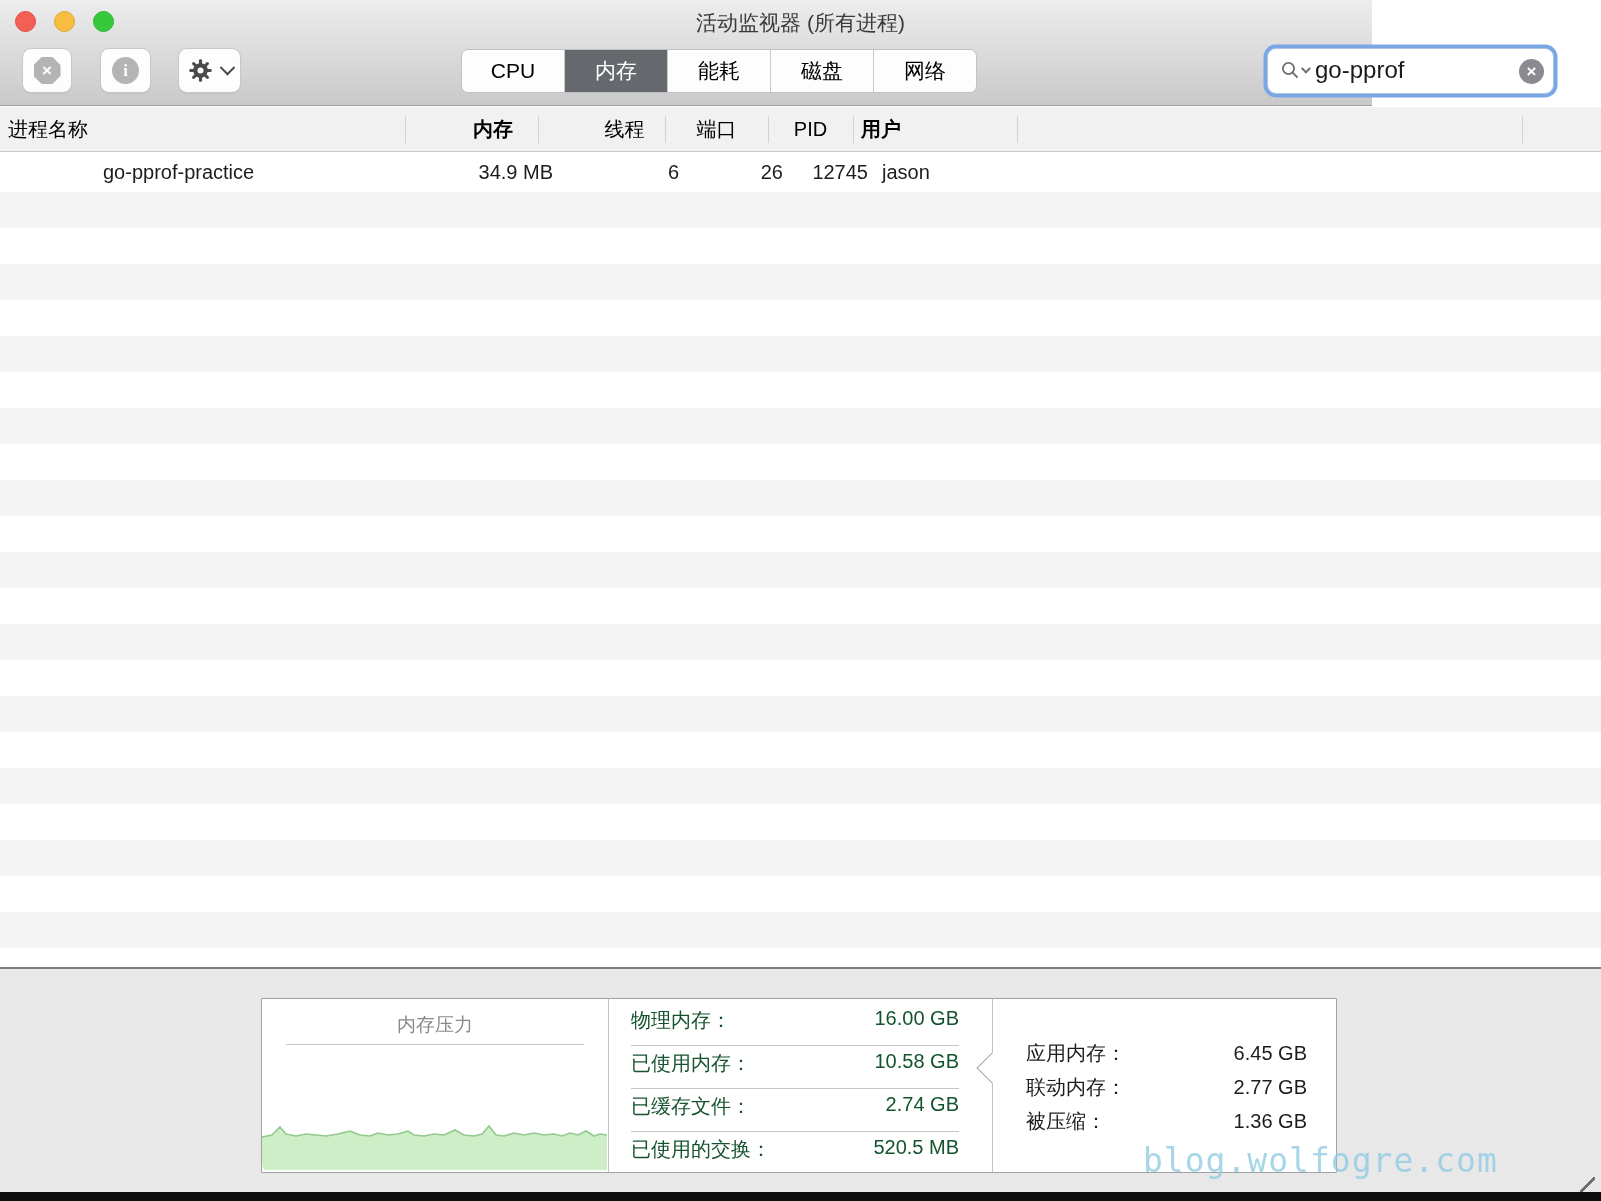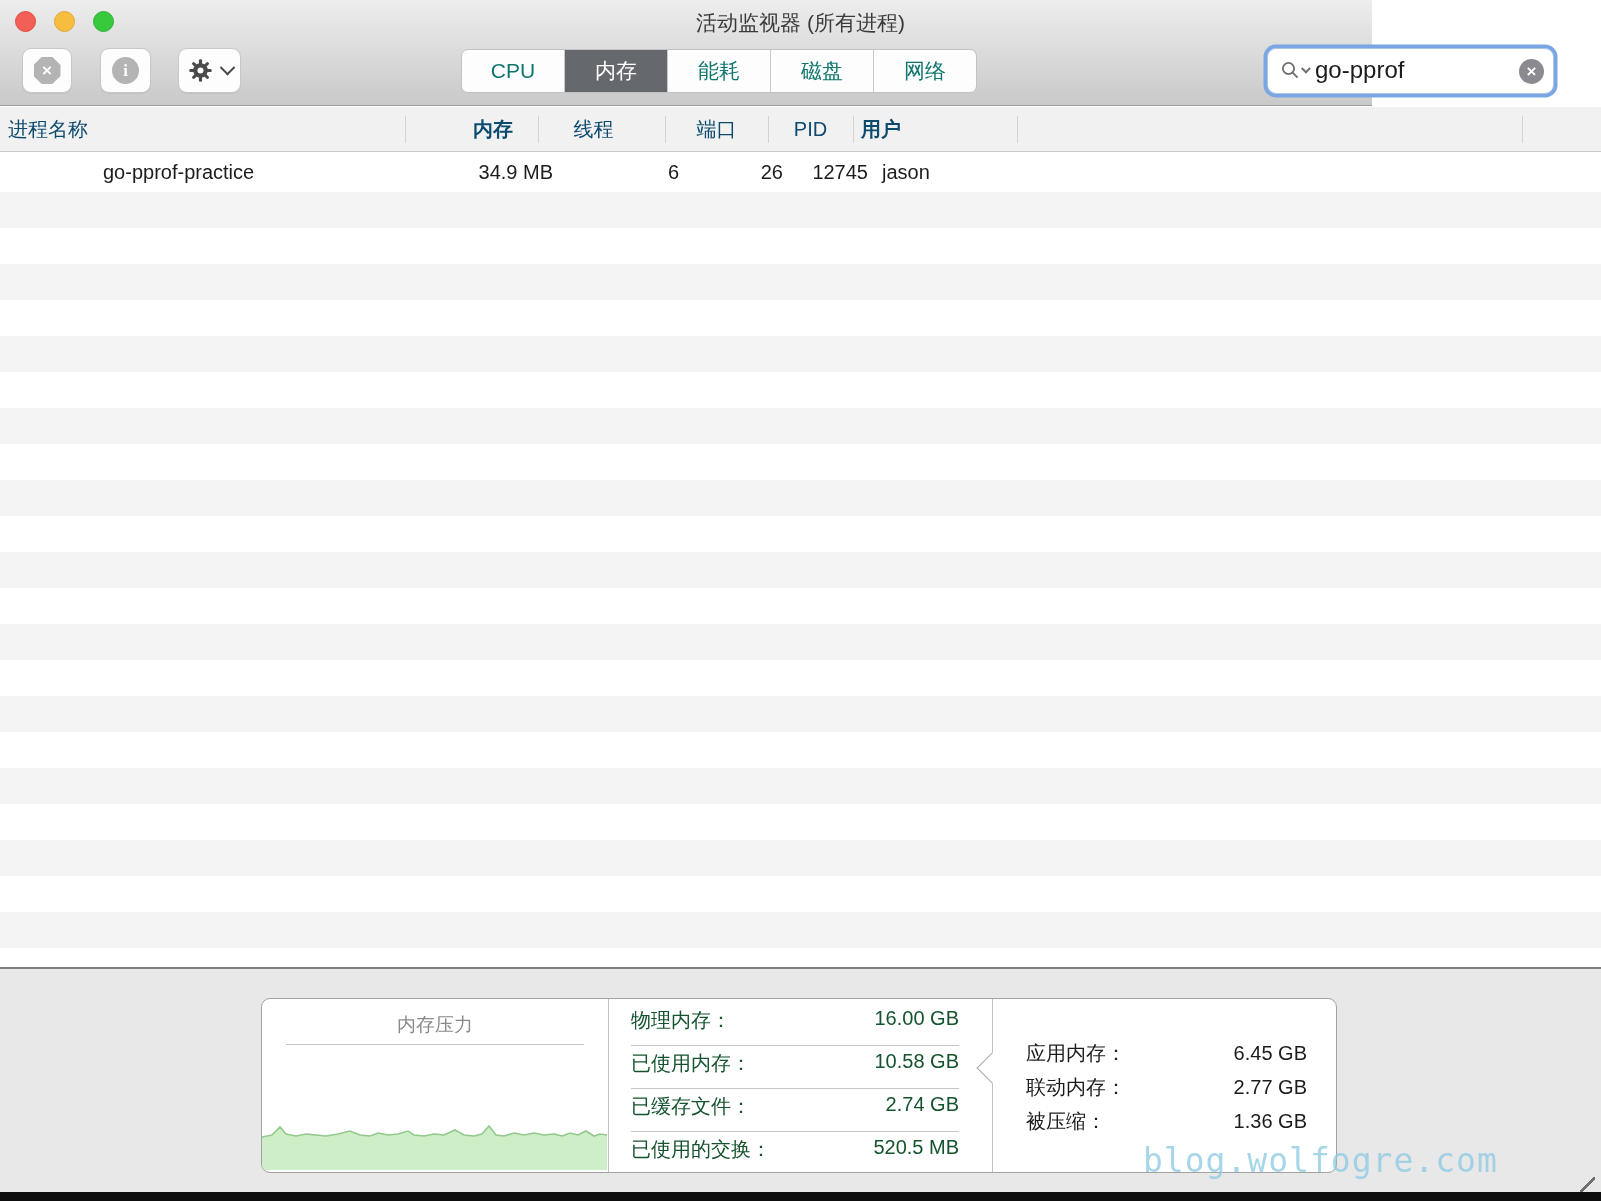--- a/index.html
+++ b/index.html
@@ -50,21 +50,21 @@
     transform:rotate(45deg) translate(-2px,-2px); }
 
   
   .tabs {
     position:absolute; left:461px; top:49px; width:516px; height:44px;
     display:flex; background:#fdfdfd; border:1px solid #c2c2c2; border-radius:7px;
     overflow:hidden; box-sizing:border-box;
   }
   .tab {
     flex:1; display:flex; align-items:center; justify-content:center;
-    font-size:21px; color:#0f766e; border-left:1px solid #c9c9c9; cursor:default;
+    font-size:21px; color:#000000; border-left:1px solid #c9c9c9; cursor:default;
   }
   .tab:first-child { border-left:none; }
   .tab.selected { background:#65696d; color:#ffffff; }
 
   
   .search {
     position:absolute; left:1267px; top:48px; width:287px; height:46px;
     background:#ffffff; border-radius:9px; border:1px solid #aac4e4;
     box-shadow:0 0 0 3.5px #7aa6e4; box-sizing:border-box;
     display:flex; align-items:center; padding:0 9px 0 11px;
@@ -79,28 +79,28 @@
   .clear-btn {
     width:25px; height:25px; border-radius:50%; background:#8a8a90; color:#fff;
     display:flex; align-items:center; justify-content:center;
     font-size:17px; font-weight:bold; line-height:1;
   }
 
   
   .table-header {
     position:absolute; left:0; top:107px; width:1601px; height:45px;
     background:#f1f1f2; border-bottom:1px solid #c9c9cb; box-sizing:border-box;
-    font-size:20px; color:#0c4a6e;
+    font-size:20px; color:#000000;
   }
   .hcell { position:absolute; top:0; height:44px; line-height:44px; }
   .hc-name    { left:8px; }
   .hc-mem     { left:380px; width:150px; display:flex; align-items:center; justify-content:flex-end; font-weight:700; }
   .sort-chev  { border-color:#8e8e8e; border-width:0 2px 2px 0; width:7px; height:7px;
                 transform:rotate(45deg); margin:-6px 2px 0 8px; }
-  .hc-threads { left:530px; width:127px; text-align:center; }
+  .hc-threads { left:561px; width:127px; text-align:center; }
   .hc-ports   { left:665px; width:103px; text-align:center; }
   .hc-pid     { left:768px; width:85px;  text-align:center; }
   .hc-user    { left:861px;font-weight:bold; }
   .hsep { position:absolute; top:9px; width:1px; height:27px; background:#d2d2d4; }
 
   
   .first-row {
     position:absolute; left:0; top:152px; width:1601px; height:40px;
     background:#ffffff; font-size:20px; color:#1c1c1e;
   }
@@ -114,21 +114,21 @@
   .stripes {
     position:absolute; left:0; top:192px; width:1601px; height:775px;
     background:repeating-linear-gradient(to bottom,#f4f4f5 0 36px,#ffffff 36px 72px);
   }
   .footer-divider { position:absolute; left:0; top:967px; width:1601px; height:2px; background:#7f7f7f; }
 
   
   .footer { position:absolute; left:0; top:969px; width:1601px; height:225px; background:#e8e8e8; }
   .panel {
     position:absolute; left:261px; top:29px; width:1076px; height:175px;
-    background:#ffffff; border:1.5px solid #a2a2a2; border-radius:9px;
+    background:#ffffff; border:1.5px solid #a2a2a2; border-radius:1px;
     box-sizing:border-box; display:flex;
   }
   .graph-sec {
     width:347px; position:relative; border-right:1px solid #c2c2c2;
     box-sizing:border-box; overflow:hidden; border-radius:8px 0 0 8px;
   }
   .pressure-label { position:absolute; top:13px; left:0; width:100%; text-align:center;
     font-size:19px; color:#8a8a8a; }
   .pressure-hr { position:absolute; top:45px; left:24px; right:24px; height:1px; background:#c6c6c6; }
   .pressure-svg { position:absolute; left:0; bottom:0; }

